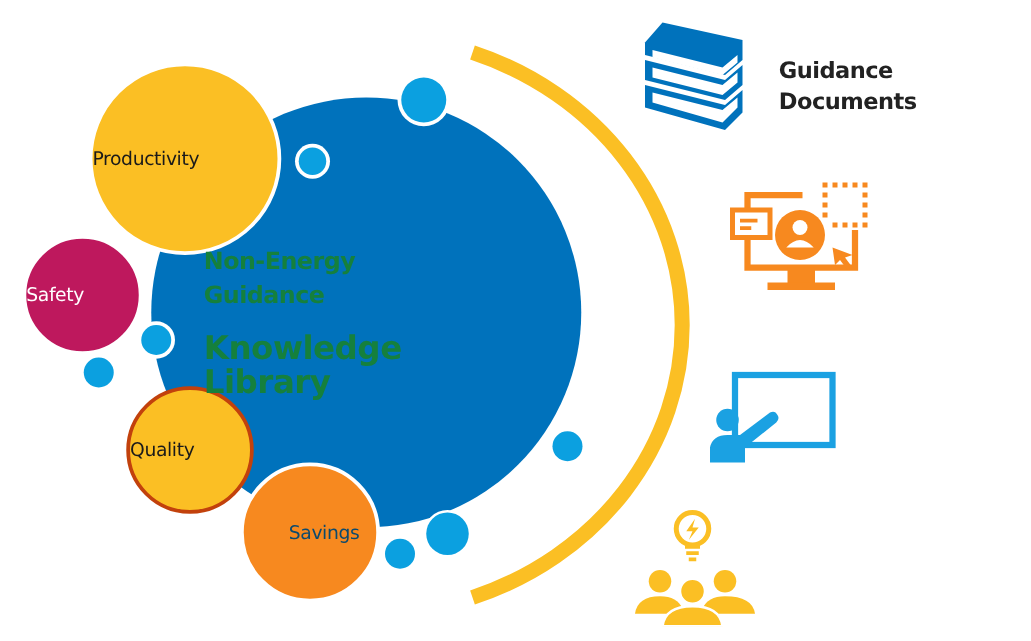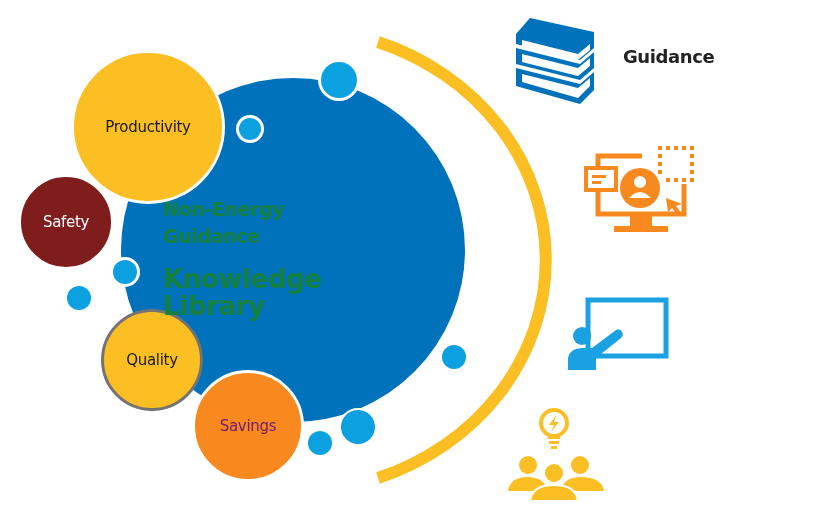--- a/index.html
+++ b/index.html
@@ -1,19 +1,19 @@
 <!DOCTYPE html>
 <html><head>
 <meta charset="utf-8">
 <style>
   html, body { margin: 0; padding: 0; background: #ffffff; }
   body { width: 825px; height: 513px; position: relative; overflow: hidden; font-family: "Liberation Sans", sans-serif; }
   .stage { position: absolute; left: 0; top: 0; width: 825px; height: 513px; }
   svg.bg { position: absolute; left: 0; top: 0; }
-  .circle { position: absolute; border-radius: 50%; display: flex; align-items: center; justify-content: center; text-align: center; box-sizing: border-box; }
+  .circle { position: absolute; border-radius: 50%; display: flex; align-items: center; text-align: center; box-sizing: border-box; }
   .lbl { font-family: "DejaVu Sans", sans-serif; font-size: 15px; letter-spacing: -0.3px; }
   .center-text { position: absolute; left: 163px; top: 196px; width: 260px; color: #15803d; font-family: "DejaVu Sans", sans-serif; font-weight: bold; }
   .center-text .l1, .center-text .l2 { font-size: 19px; line-height: 27px; display: block; letter-spacing: -0.4px; }
   .center-text .l3 { font-size: 26px; line-height: 27px; display: block; margin-top: 16px; letter-spacing: -0.4px; }
   .res { position: absolute; font-family: "DejaVu Sans", sans-serif; font-weight: bold; color: #222222; font-size: 18px; line-height: 25px; letter-spacing: -0.4px; }
   .icon { position: absolute; }
 </style>
 </head>
 <body>
 
@@ -36,28 +36,28 @@
     <circle cx="79" cy="298" r="12" fill="#0BA0E0"></circle>
     <circle cx="454" cy="357" r="12" fill="#0BA0E0"></circle>
     <circle cx="358" cy="427" r="19" fill="#ffffff"></circle>
     <circle cx="358" cy="427" r="17" fill="#0BA0E0"></circle>
     <circle cx="320" cy="443" r="12" fill="#0BA0E0"></circle>
   </svg>
 
   <div class="circle" style="left:71px; top:50px; width:154px; height:154px; background:#FBBF24; border:3px solid #ffffff;">
     <span class="lbl" style="color:#1a1a1a;">Productivity</span>
   </div>
-  <div class="circle" style="left:19px; top:175px; width:94px; height:94px; background:#7f1d1d; border:2px solid #ffffff;">
+  <div class="circle" style="left:19px; top:189px; width:94px; height:94px; background:#be185d; border:2px solid #ffffff;">
     <span class="lbl" style="color:#ffffff;">Safety</span>
   </div>
-  <div class="circle" style="left:101px; top:309px; width:102px; height:102px; background:#FBBF24; border:3px solid #737373;">
+  <div class="circle" style="left:101px; top:309px; width:102px; height:102px; background:#FBBF24; border:3px solid #c2410c;">
     <span class="lbl" style="color:#1a1a1a;">Quality</span>
   </div>
   <div class="circle" style="left:192px; top:370px; width:112px; height:112px; background:#F7891F; border:3px solid #ffffff;">
-    <span class="lbl" style="color:#701a75;">Savings</span>
+    <span class="lbl" style="color:#0c4a6e;margin-left:36px;">Savings</span>
   </div>
 
   <div class="center-text">
     <span class="l1">Non-Energy</span>
     <span class="l2">Guidance</span>
     <span class="l3">Knowledge Library</span>
   </div>
 
   <svg class="icon" style="left:508px; top:14px;" width="100" height="98" viewBox="0 0 100 98">
     <g fill="#0072BC">
@@ -67,20 +67,21 @@
 
       <path d="M8 34 L72 50 L86 38 L86 54 L72 66 L8 50 Z"></path>
       <path d="M14 40 L70 54 L82 44 L82 52 L70 62 L14 48 Z" fill="#ffffff"></path>
 
       <path d="M8 54 L72 70 L86 58 L86 76 L72 90 L8 72 Z"></path>
       <path d="M14 60 L70 74 L82 64 L82 72 L70 84 L14 68 Z" fill="#ffffff"></path>
     </g>
   </svg>
   <div class="res" style="left:623px; top:44px;">
     <span>Guidance</span><br>
+    <span>Documents</span>
   </div>
 
   <svg class="icon" style="left:582px; top:144px;" width="118" height="96" viewBox="0 0 118 96">
     <g fill="none" stroke="#F7891F" stroke-width="5">
       <path d="M60 12 L16 12 L16 70 L102 70 L102 40"></path>
     </g>
     <g fill="#F7891F">
       <rect x="48" y="70" width="22" height="14"></rect>
       <rect x="32" y="82" width="54" height="6"></rect>
 

